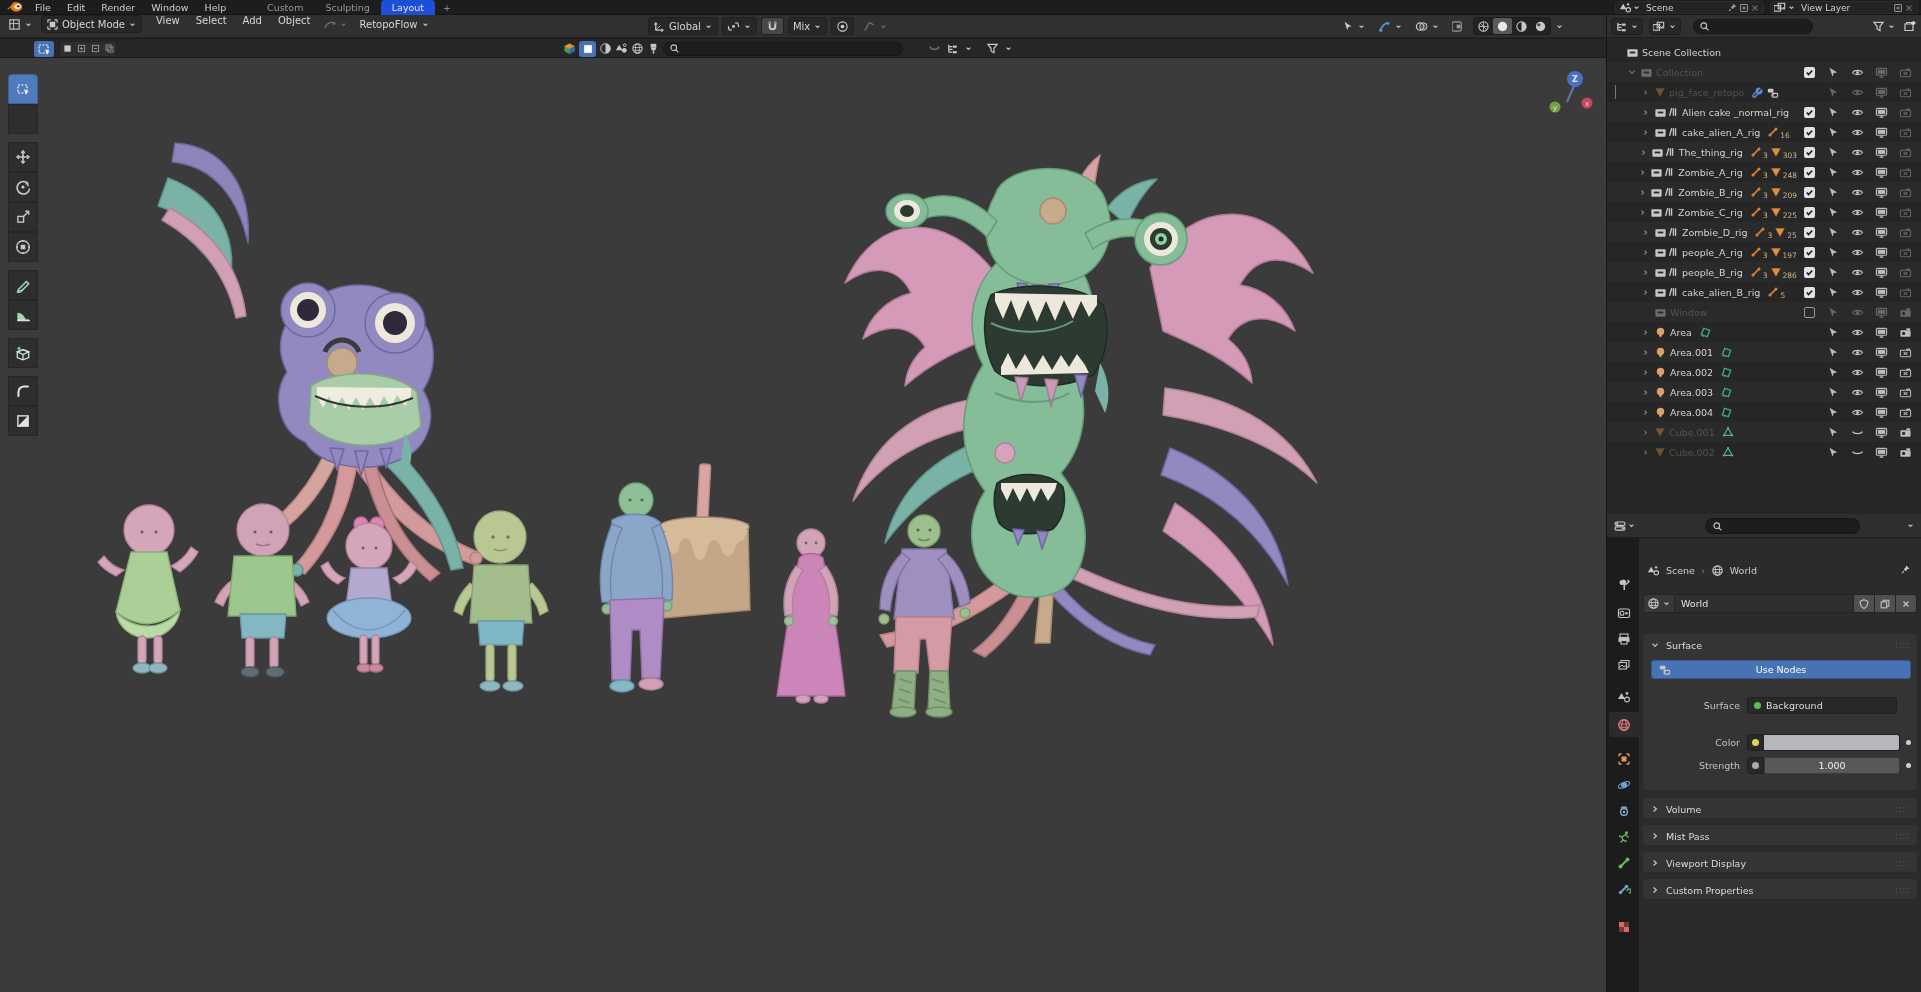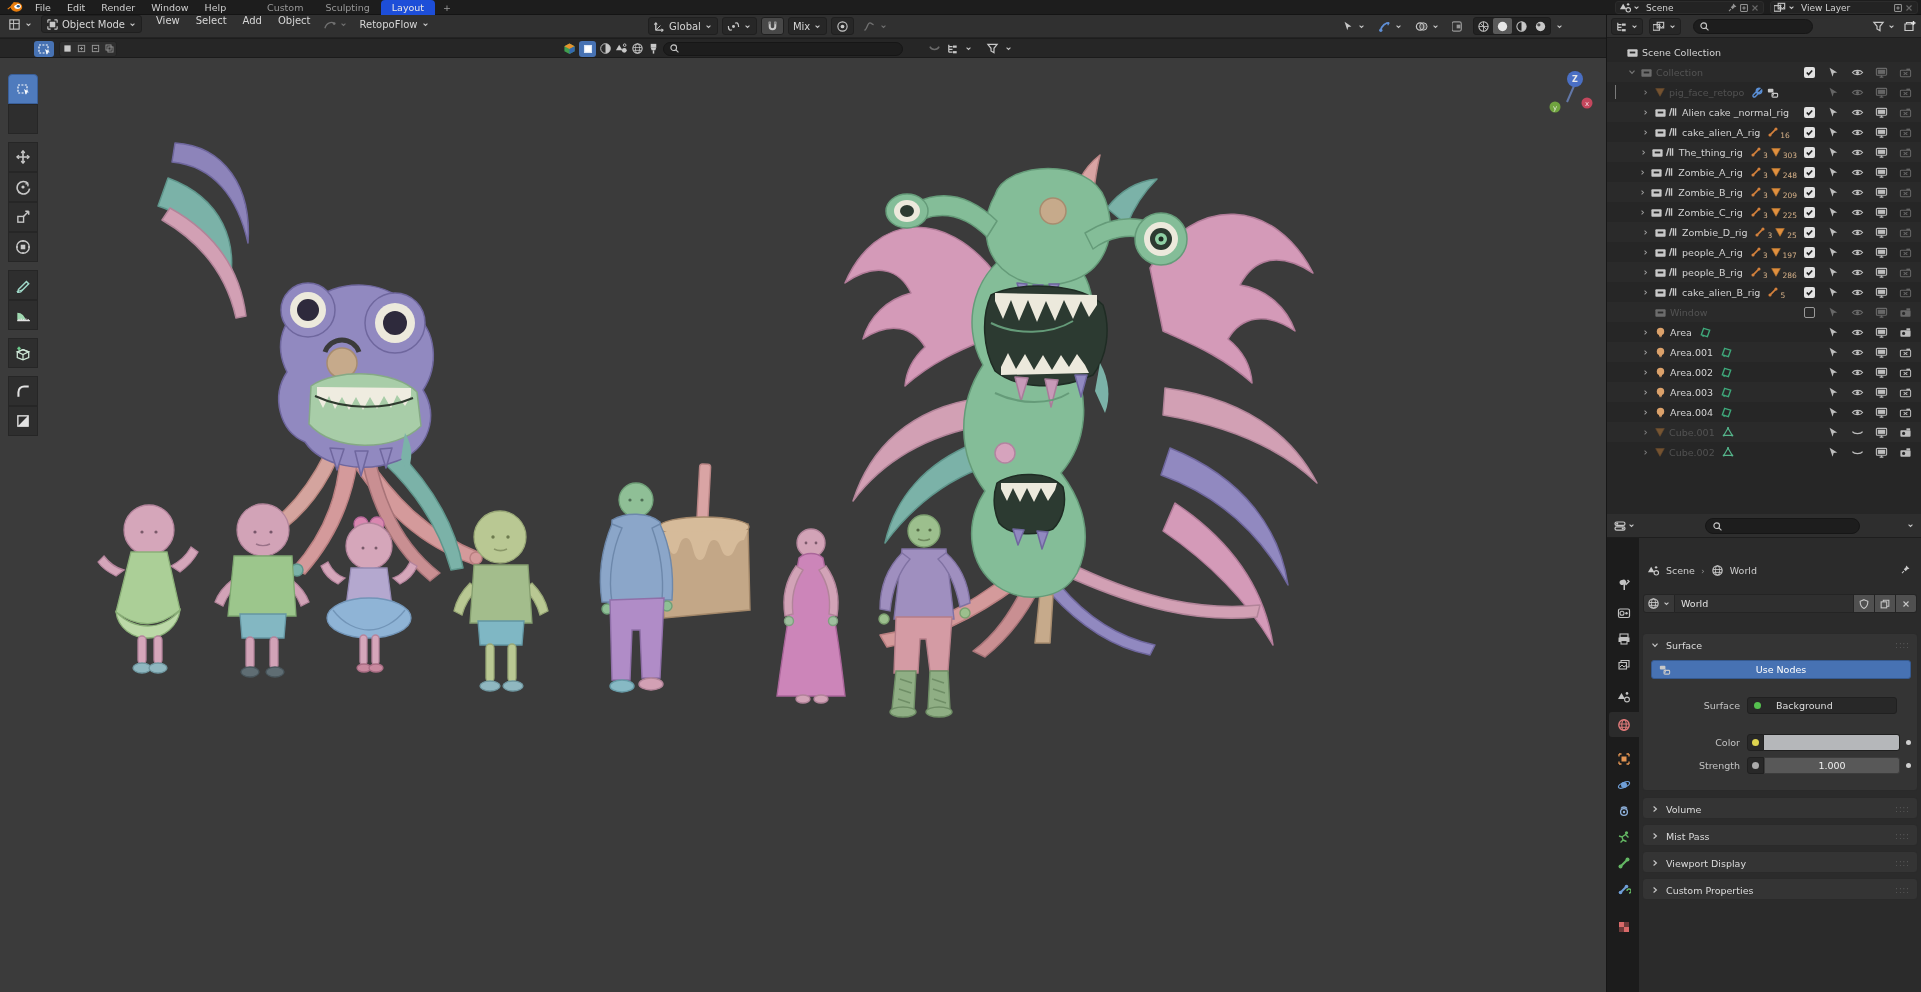--- a/index.html
+++ b/index.html
@@ -116,21 +116,21 @@
 
   .panel-card { position:absolute; left:3px; width:276px; background:#343434; border-radius:4px; border:1px solid #2a2a2a; }
   .panel-head { height:22px; display:flex; align-items:center; padding:0 7px; color:#dcdcdc; gap:6px; }
   .grip { margin-left:auto; color:#5c5c5c; font-size:8px; letter-spacing:1px; }
   .usenodes { position:absolute; left:8px; top:26px; width:260px; height:19px; background:#4772b3; border:1px solid #35598f;
               border-radius:3px; display:flex; align-items:center; justify-content:center; color:#fff; }
   .usenodes .ico { position:absolute; left:6px; }
   .prow { position:absolute; left:0; width:268px; height:18px; display:flex; align-items:center; }
   .plabel { width:104px; text-align:right; padding-right:7px; color:#c3c3c3; }
   .pfield { flex:1; height:17px; background:#282828; border:1px solid #202020; border-radius:3px;
-            display:flex; align-items:center; padding:0 6px; gap:15px; color:#dedede; }
+            display:flex; align-items:center; padding:0 6px; gap:5px; color:#dedede; }
   .socket-btn { width:17px; height:17px; background:#282828; border:1px solid #202020; border-radius:3px 0 0 3px;
                 display:flex; align-items:center; justify-content:center; }
   .swatch { flex:1; height:17px; border-radius:0 3px 3px 0; border:1px solid #202020; border-left:none; }
   .valfield { flex:1; height:17px; background:#585858; border:1px solid #3c3c3c; border-radius:0 3px 3px 0;
               display:flex; align-items:center; justify-content:center; color:#f0f0f0; }
   .deco-dot { width:5px; height:5px; border-radius:50%; background:#cfcfcf; margin-left:6px; }
   .dot { border-radius:50%; display:inline-block; }
 </style>
 </head>
 <body>

